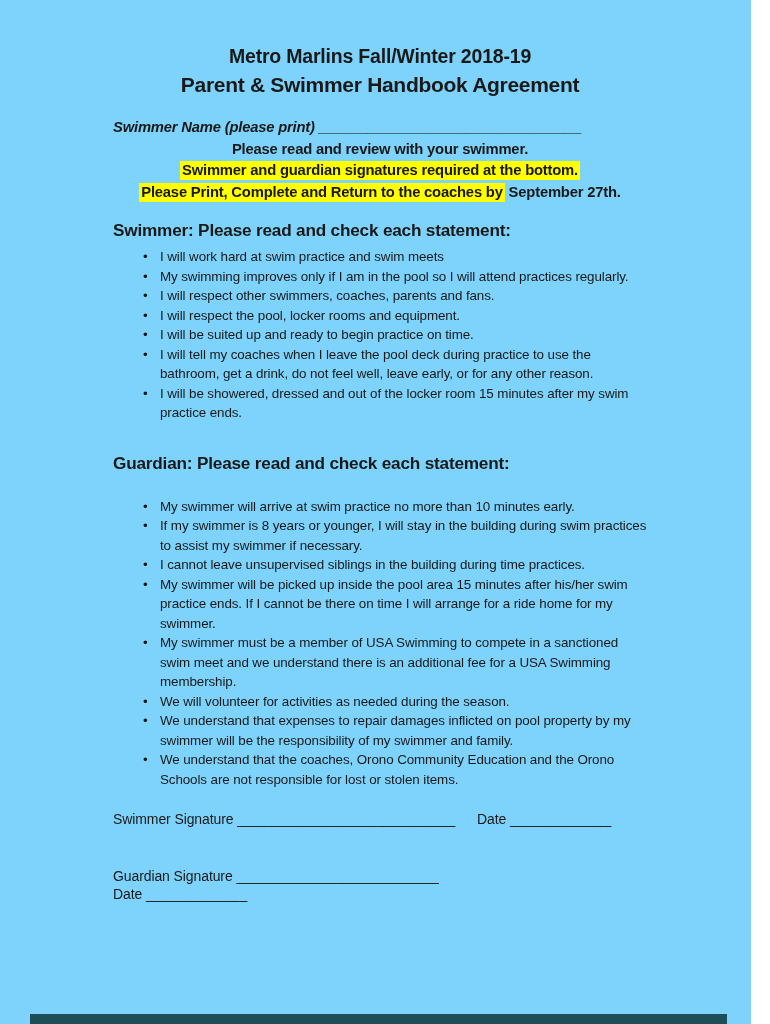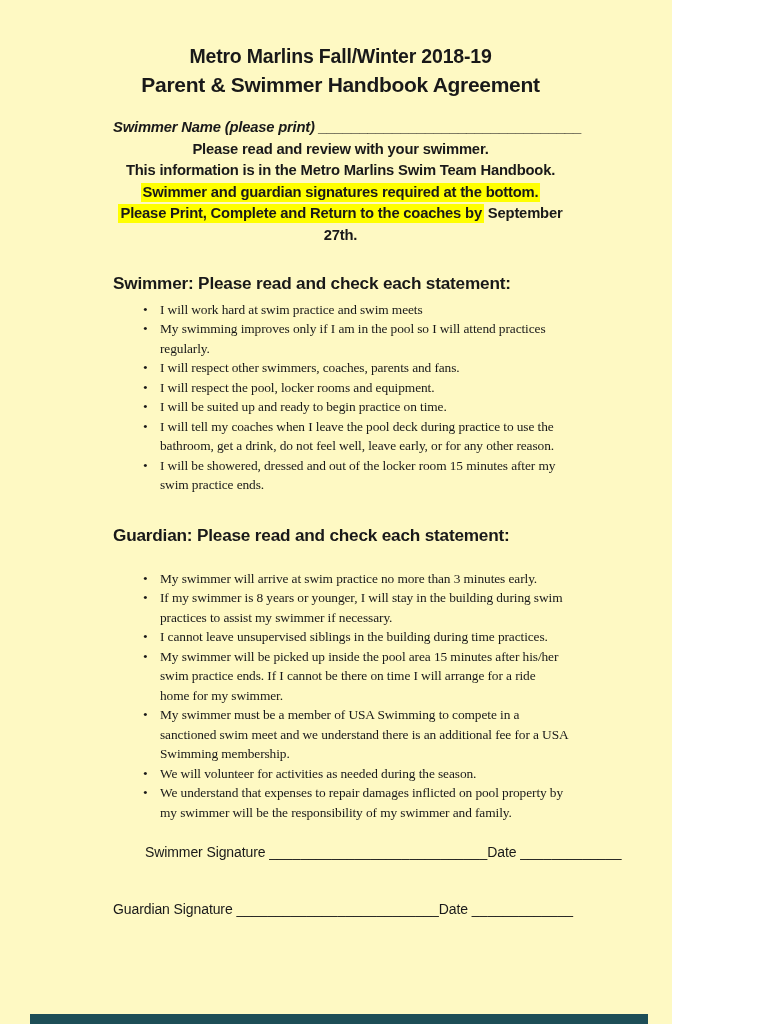--- a/index.html
+++ b/index.html
@@ -6,22 +6,22 @@
   html, body { margin: 0; padding: 0; }
   body {
     width: 770px; height: 1024px;
     background: #ffffff;
     font-family: "Liberation Sans", sans-serif;
     color: #191919;
     -webkit-font-smoothing: antialiased;
   }
   .doc {
     position: relative;
-    width: 672px; height: 1024px;
-    background: #fef9c3;
+    width: 751px; height: 1024px;
+    background: #7dd3fc;
     overflow: hidden;
   }
   .content {
     padding: 44px 104px 0 113px;
   }
   .title1 {
     text-align: center;
     font-weight: bold;
     font-size: 19.5px;
     line-height: 25px;
@@ -53,51 +53,50 @@
   .hl {
     padding: 1px 2px 2px 2px;
     margin-top: 44px;
   }
   .section-heading {
     font-weight: bold;
     font-size: 17.2px;
     line-height: 22px;
     letter-spacing: -0.2px;
   }
-  .heading-swimmer { margin-top: 25px; margin-bottom: 6px; }
+  .heading-swimmer { margin-top: 16px; margin-bottom: 6px; }
   .heading-guardian { margin-top: 29px; margin-bottom: 23px; }
   ul.statements {
     list-style: none;
     margin: 0;
     padding: 0 0 0 30px;
   }
   ul.statements li {
     position: relative;
     padding-left: 17px;
     font-size: 13.4px;
     line-height: 19.5px;
     letter-spacing: -0.1px;
-    font-family: Liberation Serif, serif;
   }
   ul.statements li::before {
     content: "\2022";
     position: absolute;
     left: 0;
     top: 0;
     font-size: 13.4px;
   }
   .sig-row {
     display: flex;
     align-items: baseline;
     font-size: 14px;
     line-height: 18px;
     letter-spacing: -0.1px;
   }
-  .sig-row-1 { margin-top: 21px; margin-left: 32px; }
-  .sig-row-2 { margin-top: 39px; }
+  .sig-row-1 { margin-top: 21px; }
+  .sig-row-2 { margin-top: 39px; flex-direction: column; }
   .sig-left { width: 364px; white-space: nowrap; }
   .sig-right { white-space: nowrap; }
   .blank { letter-spacing: 0; }
   .bottom-bar {
     position: absolute;
     bottom: 0;
     left: 30px;
     right: 24px;
     height: 10px;
     background: #1d4e57;
@@ -108,44 +107,44 @@
 
 <div class="doc">
   <div class="content">
 
     <div class="title1">Metro Marlins Fall/Winter 2018-19</div>
     <div class="title2">Parent &amp; Swimmer Handbook Agreement</div>
 
     <div class="name-line"><span>Swimmer Name (please print) </span><span class="blank">________________________________</span></div>
 
     <div class="intro-line">Please read and review with your swimmer.</div>
-    <div class="intro-line">This information is in the Metro Marlins Swim Team Handbook.</div>
     <div class="intro-line"><span class="hl" style="background:#ffff00;">Swimmer and guardian signatures required at the bottom.</span></div>
     <div class="intro-line"><span class="hl" style="background:#ffff00;">Please Print, Complete and Return to the coaches by</span><span> September 27th.</span></div>
 
     <div class="section-heading heading-swimmer">Swimmer: Please read and check each statement:</div>
     <ul class="statements">
       <li>I will work hard at swim practice and swim meets</li>
       <li>My swimming improves only if I am in the pool so I will attend practices regularly.</li>
       <li>I will respect other swimmers, coaches, parents and fans.</li>
       <li>I will respect the pool, locker rooms and equipment.</li>
       <li>I will be suited up and ready to begin practice on time.</li>
       <li>I will tell my coaches when I leave the pool deck during practice to use the bathroom, get a drink, do not feel well, leave early, or for any other reason.</li>
       <li>I will be showered, dressed and out of the locker room 15 minutes after my swim practice ends.</li>
     </ul>
 
     <div class="section-heading heading-guardian">Guardian: Please read and check each statement:</div>
     <ul class="statements">
-      <li>My swimmer will arrive at swim practice no more than 3 minutes early.</li>
+      <li>My swimmer will arrive at swim practice no more than 10 minutes early.</li>
       <li>If my swimmer is 8 years or younger, I will stay in the building during swim practices to assist my swimmer if necessary.</li>
       <li>I cannot leave unsupervised siblings in the building during time practices.</li>
       <li>My swimmer will be picked up inside the pool area 15 minutes after his/her swim practice ends. If I cannot be there on time I will arrange for a ride home for my swimmer.</li>
       <li>My swimmer must be a member of USA Swimming to compete in a sanctioned swim meet and we understand there is an additional fee for a USA Swimming membership.</li>
       <li>We will volunteer for activities as needed during the season.</li>
       <li>We understand that expenses to repair damages inflicted on pool property by my swimmer will be the responsibility of my swimmer and family.</li>
+      <li>We understand that the coaches, Orono Community Education and the Orono Schools are not responsible for lost or stolen items.</li>
     </ul>
 
     <div class="sig-row sig-row-1">
       <div class="sig-left"><span>Swimmer Signature </span><span class="blank">____________________________</span></div>
       <div class="sig-right"><span>Date </span><span class="blank">_____________</span></div>
     </div>
 
     <div class="sig-row sig-row-2">
       <div class="sig-left"><span>Guardian Signature </span><span class="blank">__________________________</span></div>
       <div class="sig-right"><span>Date </span><span class="blank">_____________</span></div>

